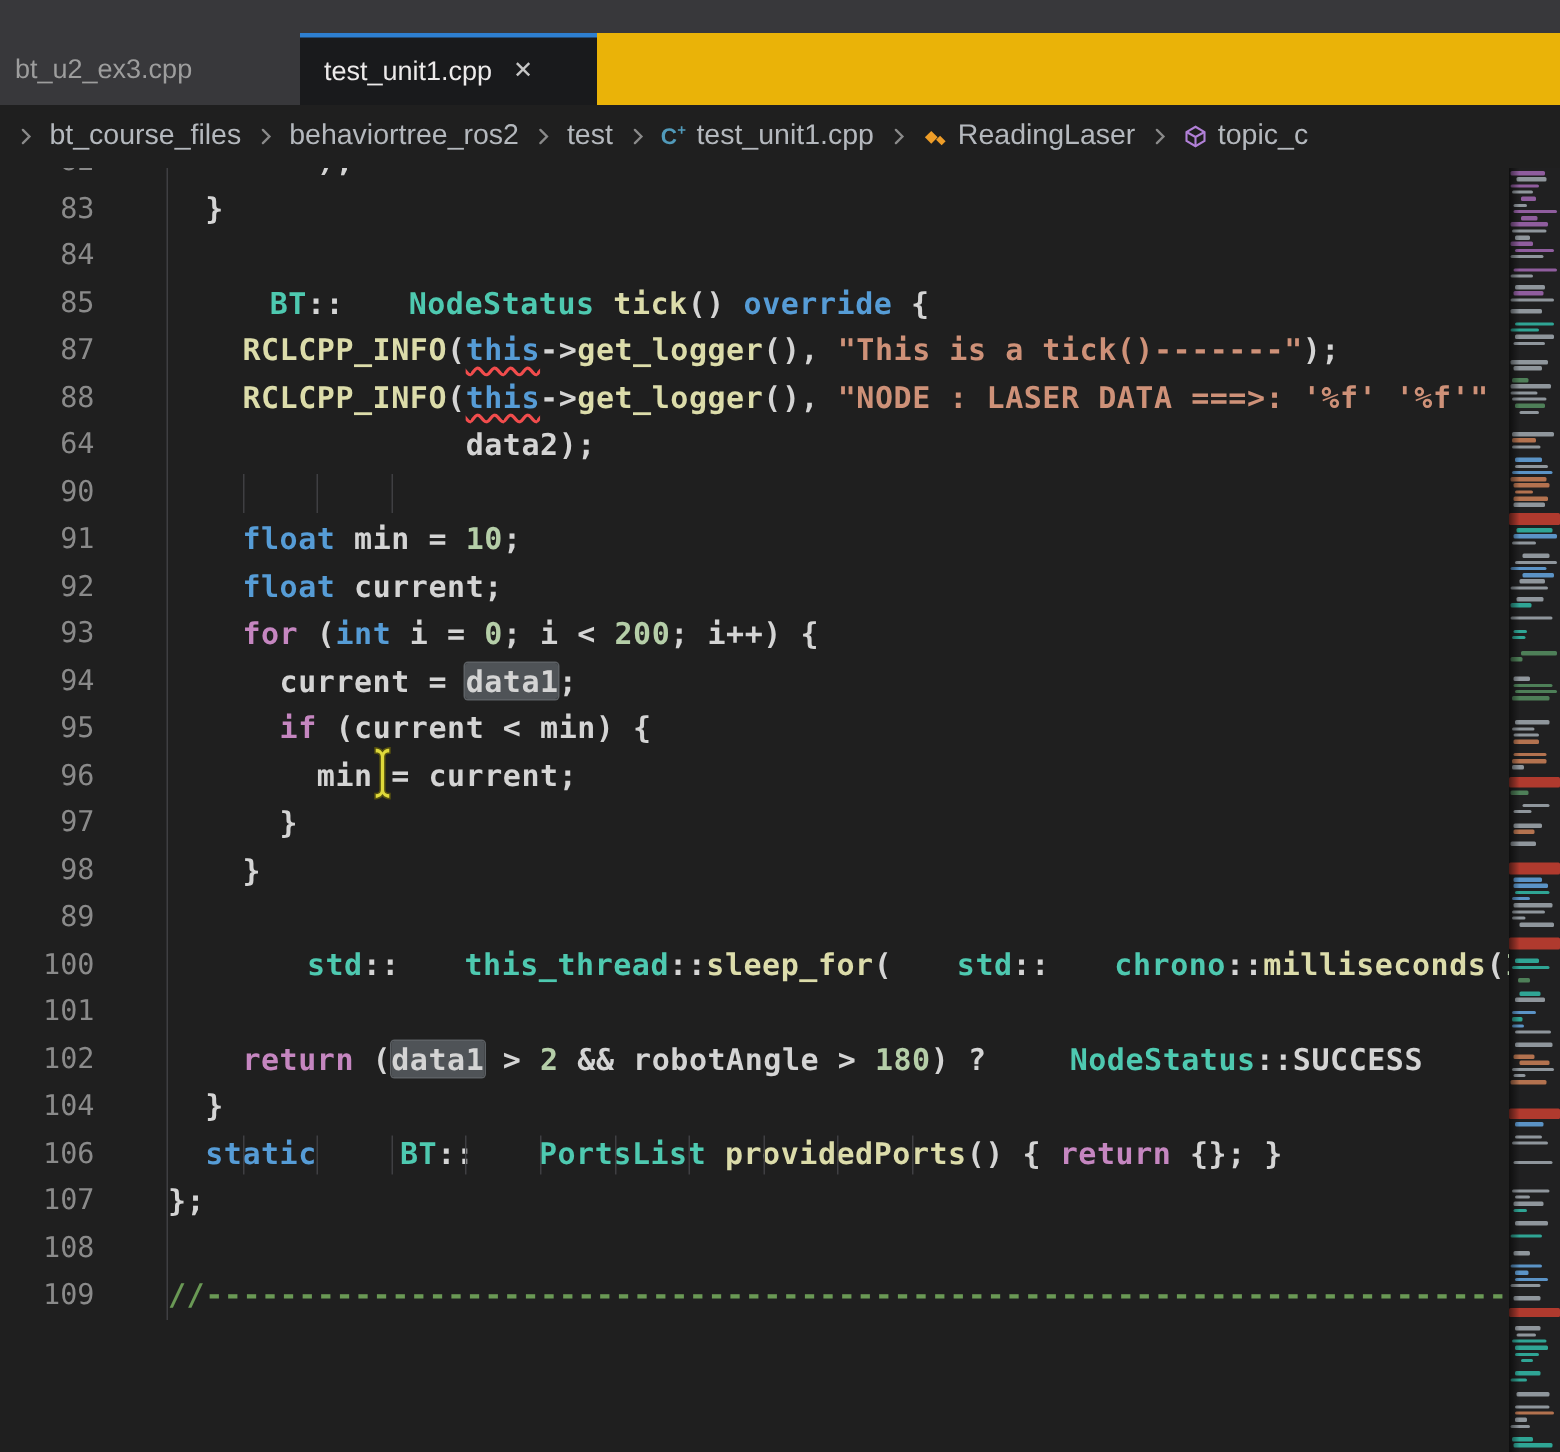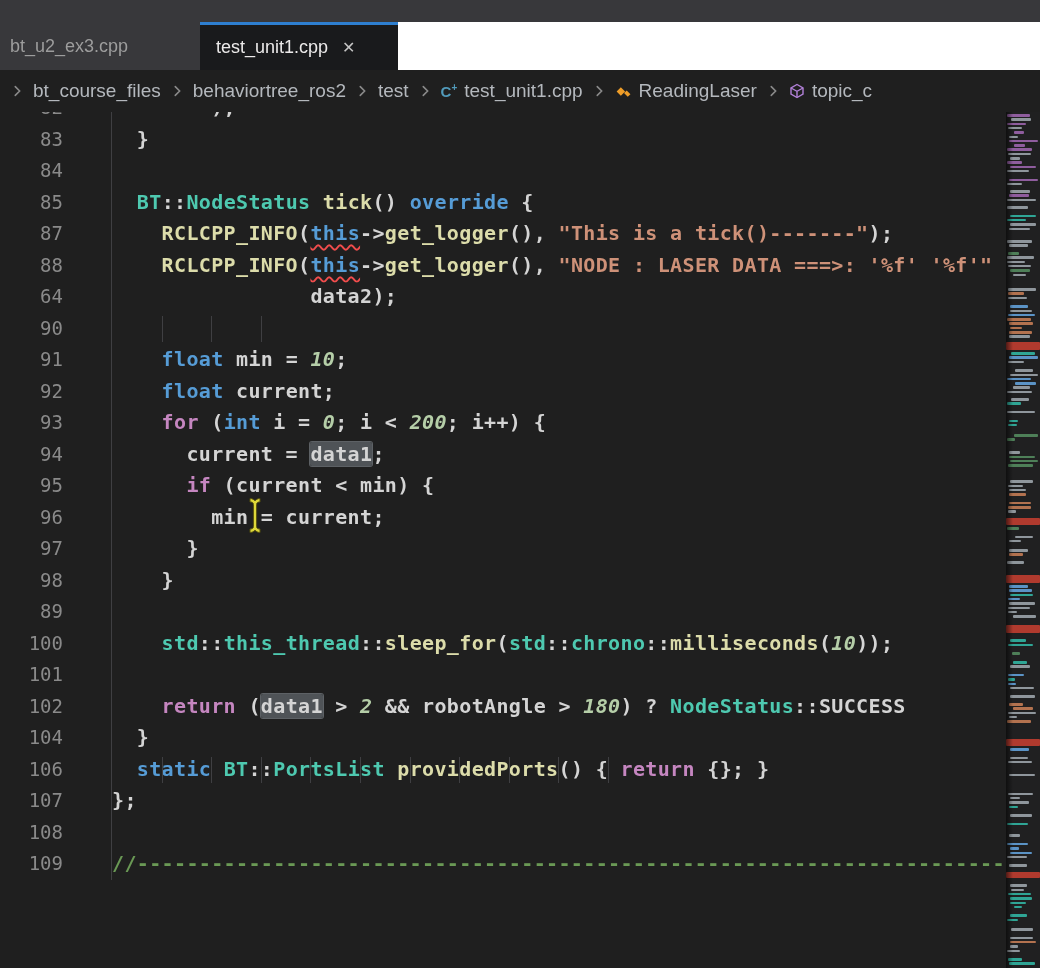--- a/index.html
+++ b/index.html
@@ -4,21 +4,21 @@
 <style>
   * { margin:0; padding:0; box-sizing:border-box; }
   html,body { background:#000; }
   .screen {
     position:relative; width:1040px; height:968px; overflow:hidden;
     background:var(--background,#1f1f1f);
     font-family:"Liberation Sans", sans-serif;
   }
   
   .top-strip { position:absolute; top:0; left:0; width:100%; height:22px; background:#38383b; }
-  .tab-bar   { position:absolute; top:22px; left:0; width:100%; height:48px; background:#ffffff; display:flex;text-align:center; }
+  .tab-bar   { position:absolute; top:22px; left:0; width:100%; height:48px; background:#eab308; display:flex;text-align:center; }
   .tab { display:flex; align-items:center; height:100%; padding:0 16px; font-size:18px; cursor:default; position:relative; }
   .tab.inactive { background:#38383b; color:#9d9d9d; width:200px; padding-left:10px; }
   .tab.active   { background:#191a1c; color:#eceaea; width:198px; border-top:3px solid var(--accent,#2e7fd0); }
   .tab .close { margin-left:14px; font-size:16px; color:#c5c5c5; cursor:pointer; line-height:1; }
   
   .breadcrumb { position:absolute; top:70px; left:0; width:100%; height:42px; display:flex; align-items:center;
                 padding-left:10px; gap:9px; color:#b4b8bd; font-size:19px; overflow:hidden; white-space:nowrap; }
   .crumb { display:flex; align-items:center; gap:7px; cursor:pointer; }
   .crumb-sep svg, .crumb-lead svg { display:block; }
   .crumb .bc-icon { display:flex; align-items:center; }
@@ -28,23 +28,23 @@
   .editor { position:absolute; top:112px; left:0; right:34px; bottom:0; overflow:hidden; }
   .code-inner { position:absolute; top:-20px; left:0; right:0; }
   .code-row { display:flex; height:31.5px; }
   .gutter { width:70px; padding-right:7px; text-align:right; flex:0 0 70px;
             font:19px "DejaVu Sans Mono", monospace; line-height:31.5px; color:var(--lineNumber,#858585); }
   .code-text { margin-left:42px; font-family:"DejaVu Sans Mono", monospace; font-size:20px; font-weight:bold;
                letter-spacing:0.36px; line-height:31.5px; white-space:pre; }
   .tok.fg   { color:var(--fg); }
   .tok.kw   { color:var(--kw); }
   .tok.ctrl { color:var(--ctrl); }
-  .tok.type { color:var(--type); }
+  .tok.type { color:var(--type);margin-left:43px; }
   .tok.fn   { color:var(--fn); }
-  .tok.num  { color:var(--num);font-style:italic; }
+  .tok.num  { color:var(--num); }
   .tok.str  { color:var(--str); }
   .tok.cmt  { color:var(--cmt); }
   .tok.err  { text-decoration-line:underline; text-decoration-style:wavy;
               text-decoration-color:var(--squiggle,#f14c4c); text-decoration-thickness:1.5px; text-underline-offset:4px; }
   .tok.hl   { color:var(--fg); background:var(--highlight,#4f5357); border-radius:2px; box-shadow:0 0 0 1px #5d6165; }
   .guide { position:absolute; width:1px; background:#3f3f42; }
   
   .minimap { position:absolute; top:112px; right:0; width:34px; bottom:0; background:#202021; overflow:hidden; }
   .minimap::before { content:""; position:absolute; left:0; top:0; bottom:0; width:7px;
                      background:linear-gradient(to right, rgba(0,0,0,0.55), rgba(0,0,0,0)); z-index:5; }

